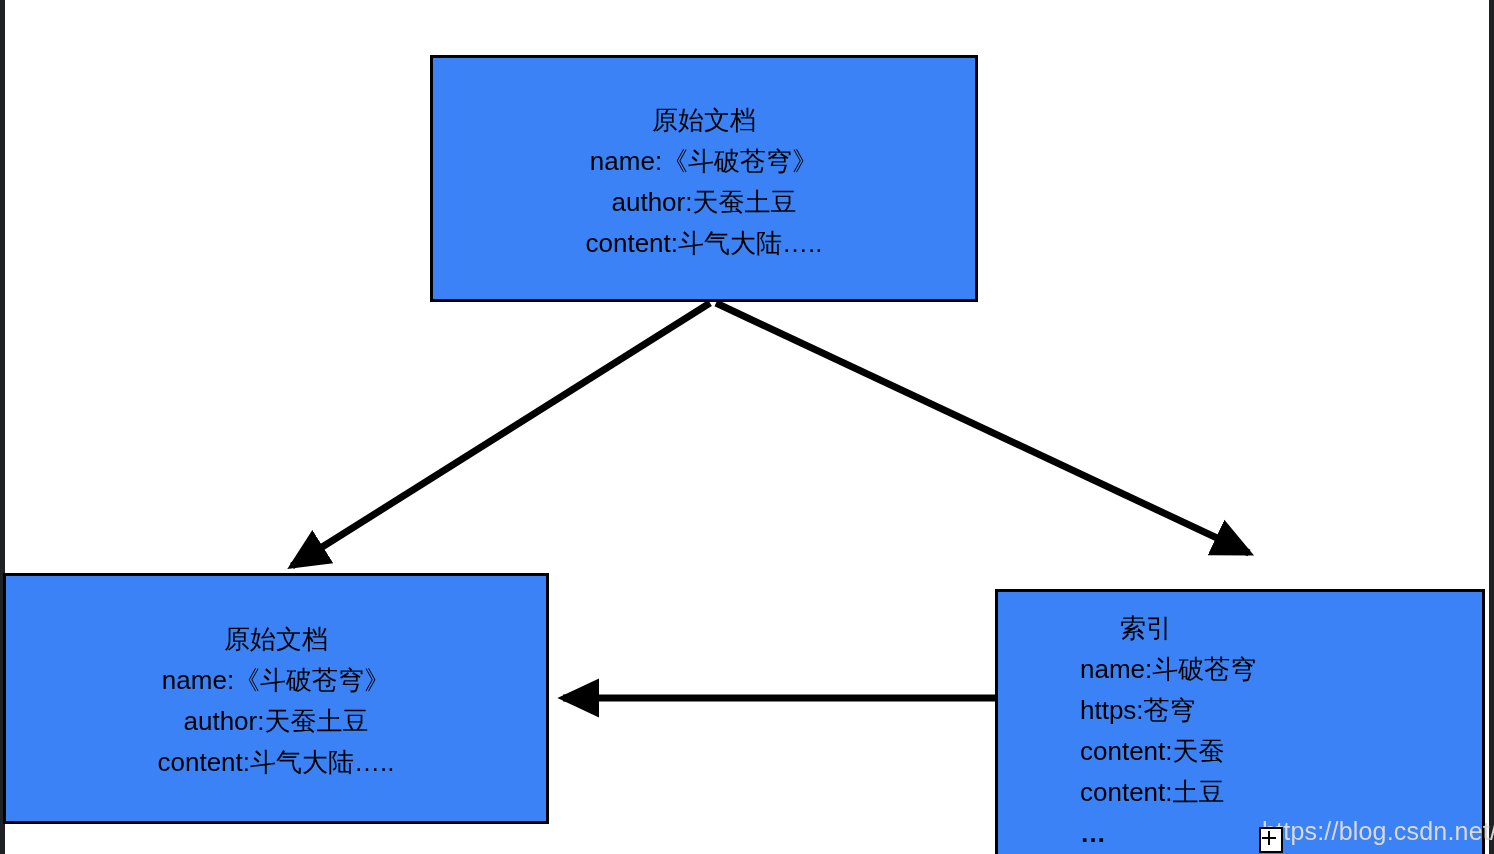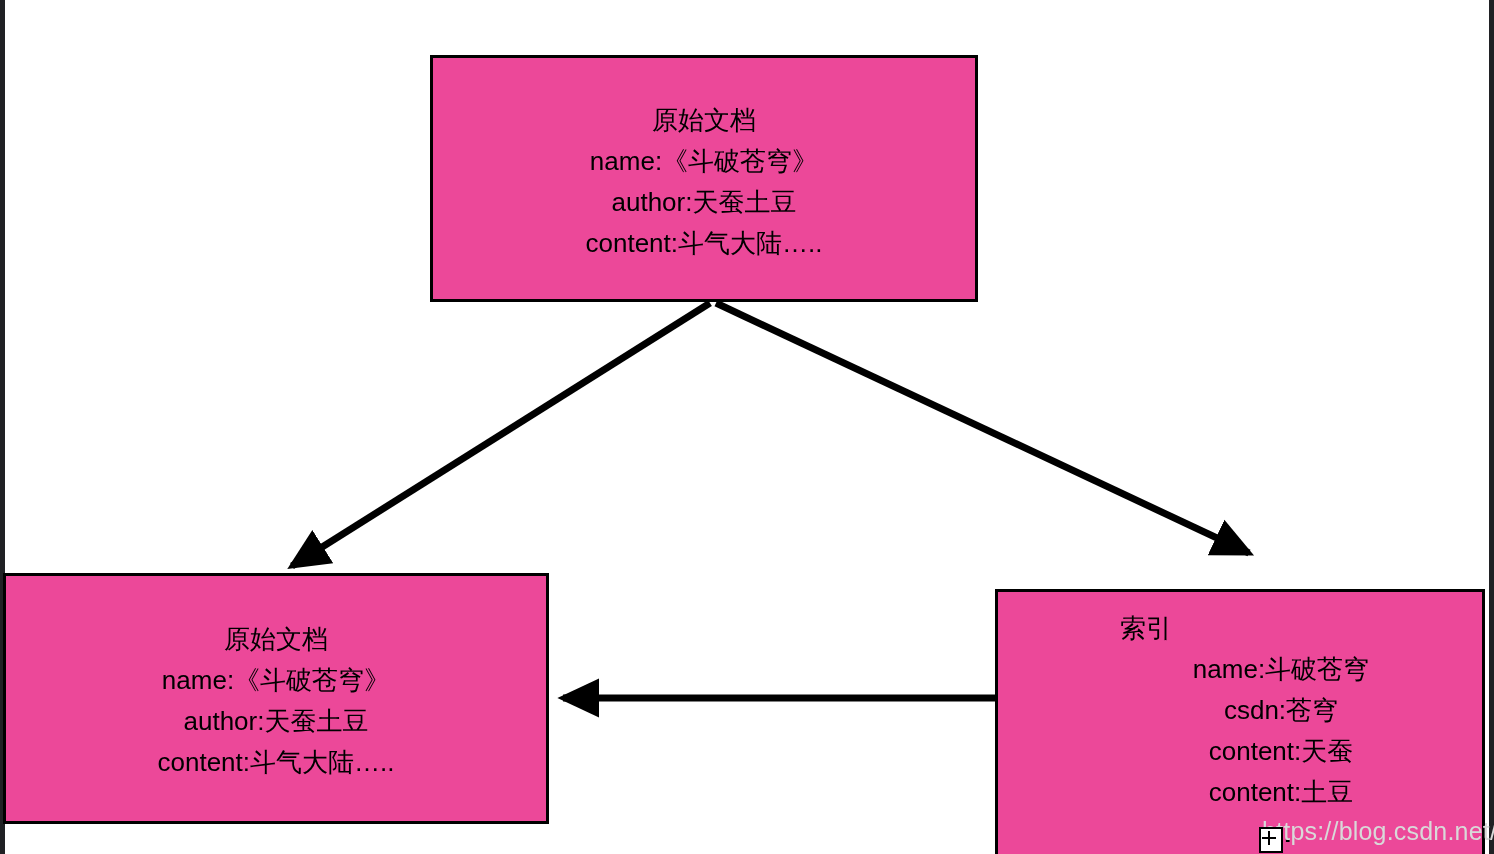--- a/index.html
+++ b/index.html
@@ -26,21 +26,21 @@
     height: 854px;
     background: #202124;
   }
   .edge-rail.left  { left: 0; }
   .edge-rail.right { left: 1489px; }
 
   .node {
     position: absolute;
     box-sizing: border-box;
     border: 3px solid #000000;
-    background: #ec4899;
+    background: #3b82f6;
     display: flex;
     flex-direction: column;
     justify-content: center;
     z-index: 2;
   }
   .node .line {
     font-size: 26px;
     line-height: 41px;
     color: #000000;
     white-space: nowrap;
@@ -72,21 +72,20 @@
     height: 344px;
     padding-top: 16px;
     justify-content: flex-start;
     padding-left: 30px;
   }
   #node-index .heading {
     text-align: left;
     padding-left: 92px;
   }
   #node-index .entry {
-    text-align: center;
     padding-left: 52px;
   }
   #node-index .entry.dots {
     letter-spacing: 3px;
     font-weight: 700;
   }
 
   
   svg#connectors {
     position: absolute;
@@ -164,21 +163,21 @@
   <div class="node centered" id="node-source-bottom">
     <div class="line">原始文档</div>
     <div class="line">name:《斗破苍穹》</div>
     <div class="line">author:天蚕土豆</div>
     <div class="line">content:斗气大陆…..</div>
   </div>
 
   <div class="node" id="node-index">
     <div class="line heading">索引</div>
     <div class="line entry">name:斗破苍穹</div>
-    <div class="line entry">csdn:苍穹</div>
+    <div class="line entry">https:苍穹</div>
     <div class="line entry">content:天蚕</div>
     <div class="line entry">content:土豆</div>
     <div class="line entry dots">…</div>
   </div>
 
   <div id="watermark">https://blog.csdn.net/dg19971024</div>
   <div id="handle"></div>
 
 </div>
 

